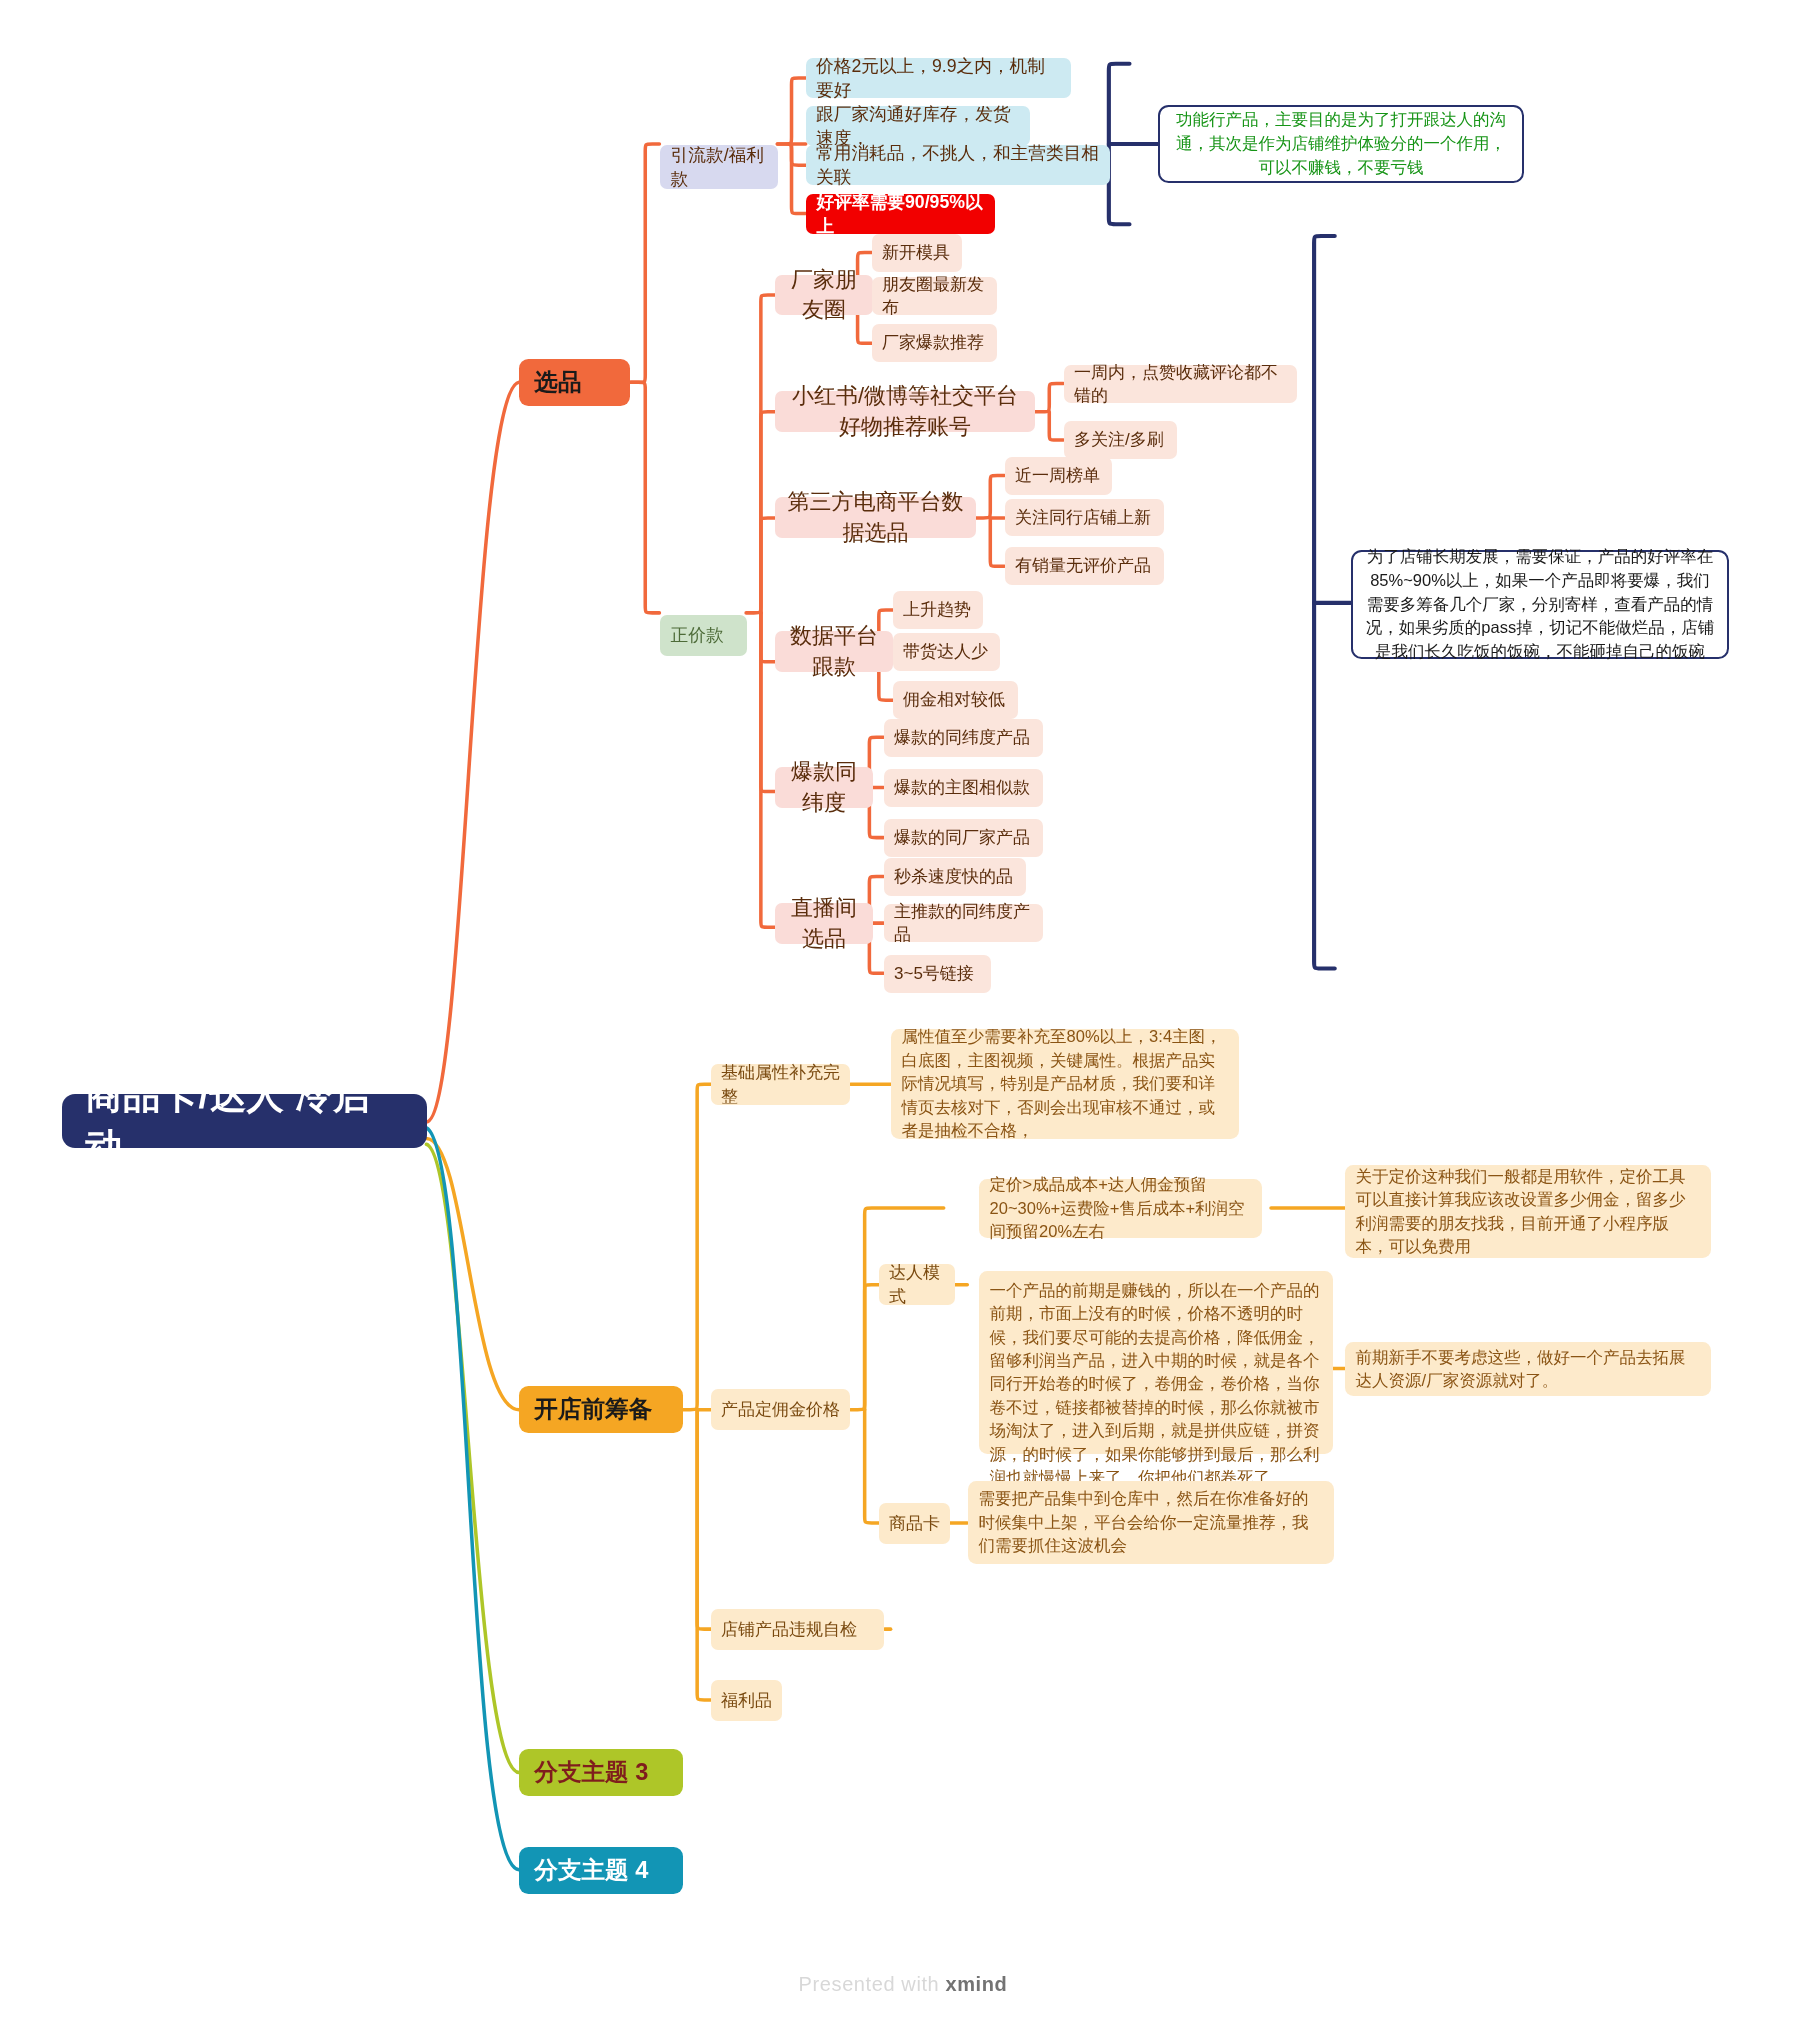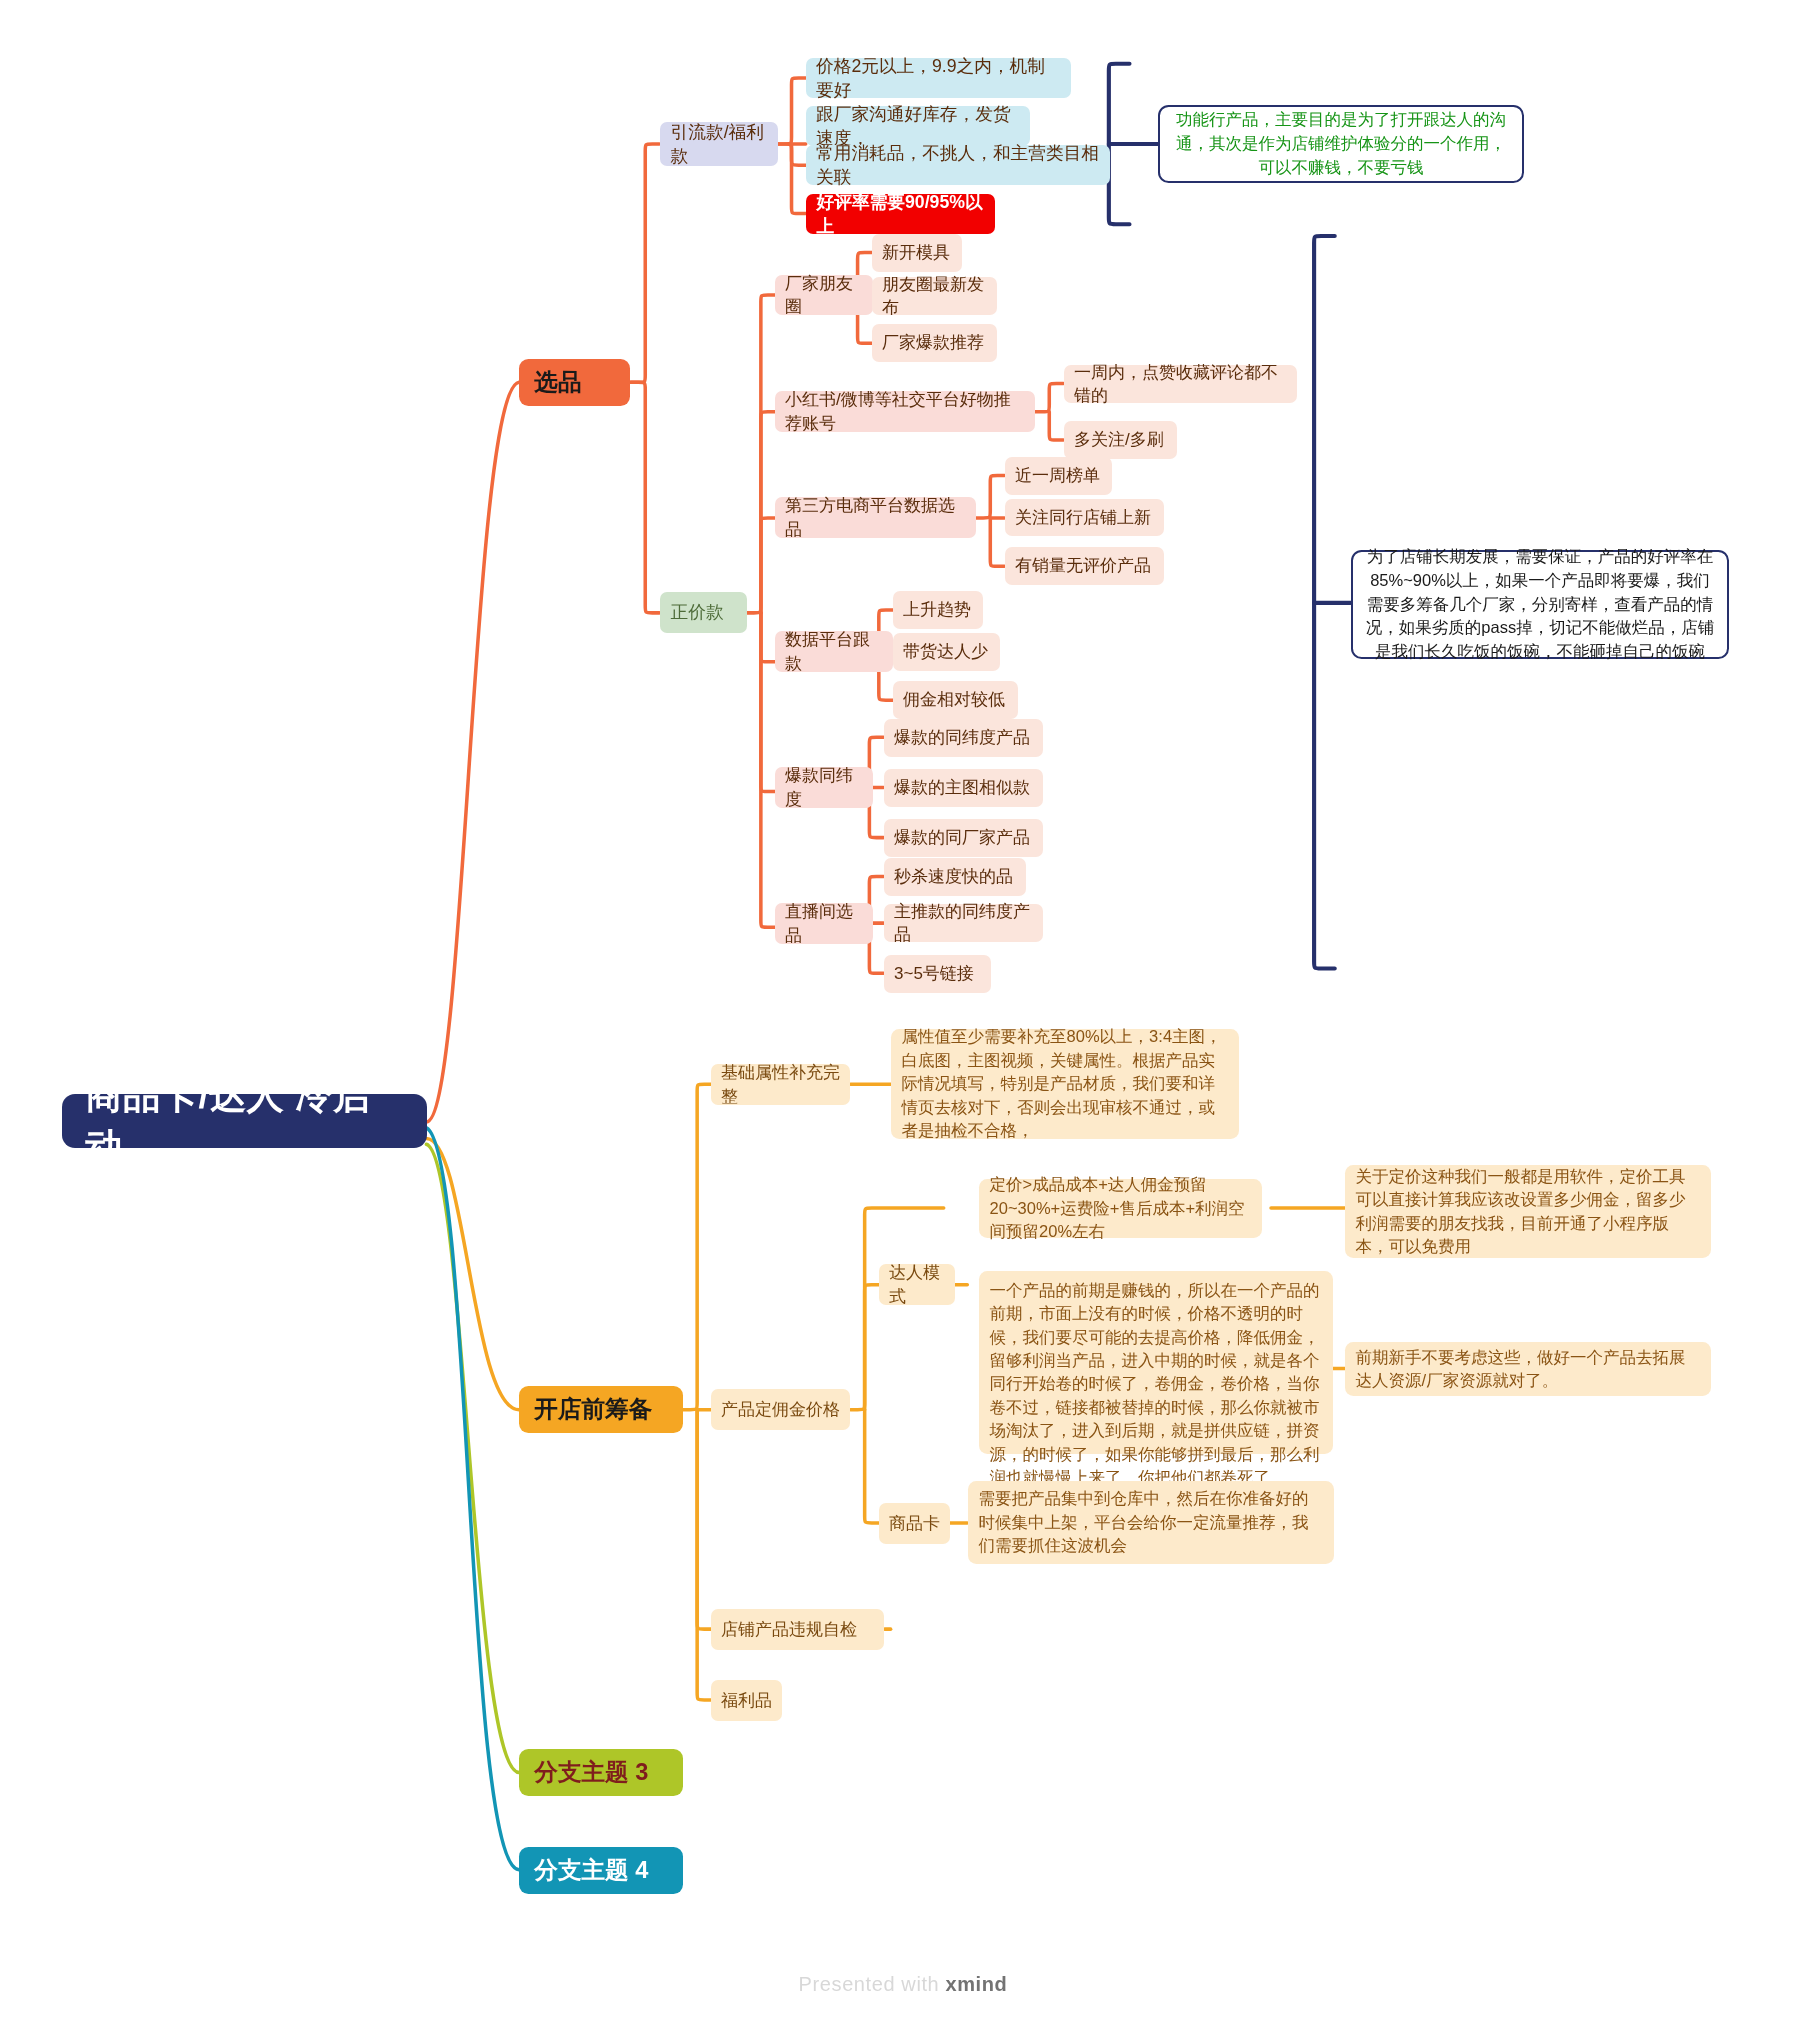--- a/index.html
+++ b/index.html
@@ -37,26 +37,26 @@
     font-size:23.6px; font-weight:bold; color:#1a1a1a;
     border-radius:9.4px; padding:8.3px 15.3px;
     justify-content:center;
   }
   .mt-orange { background:#f1693c; color:#1a1a1a; }
   .mt-amber  { background:#f5a623; color:#1a1a1a; }
   .mt-green  { background:#aec628; color:#7f1d1d; }
   .mt-teal   { background:#1295b5; color:#ffffff; }
 
   
-  .lv2 { font-size:17.7px; padding:5.9px 10.6px; border-radius:7px; }
+  .lv2 { font-size:17.7px; padding:5.9px 10.6px; border-radius:7px;margin-top:23px; }
   .lv2-lav  { background:#d7d9ef; color:#5a2d0c; }
   .lv2-mint { background:#cfe3cb; color:#4d6b38; }
 
   
-  .pink   { background:#fadcd8; color:#5a2d0c; font-size:17px; padding:5.3px 10px; border-radius:7px; }
+  .pink   { background:#fadcd8; color:#5a2d0c; font-size:22px; padding:5.3px 10px; border-radius:7px;text-align:center; }
   .pinkl  { background:#fbe5dc; color:#5a2d0c; font-size:17px; padding:5.3px 10px; border-radius:7px; }
   .cyan   { background:#cdeaf2; color:#5a2d0c; font-size:17.7px; padding:5.3px 10px; border-radius:7px; }
   .redhot { background:#f20000; color:#ffffff; font-weight:bold; font-size:17.7px; padding:5.3px 10.6px; border-radius:7px; }
 
   
   .amb  { background:#fdeacb; color:#7a4a10; font-size:17px; padding:5.3px 10px; border-radius:7px; }
   .ambp { background:#fdeacb; color:#8a5414; font-size:16.5px; padding:7.7px 10.6px; border-radius:8.3px; line-height:1.42; }
 
   
   .callout {

